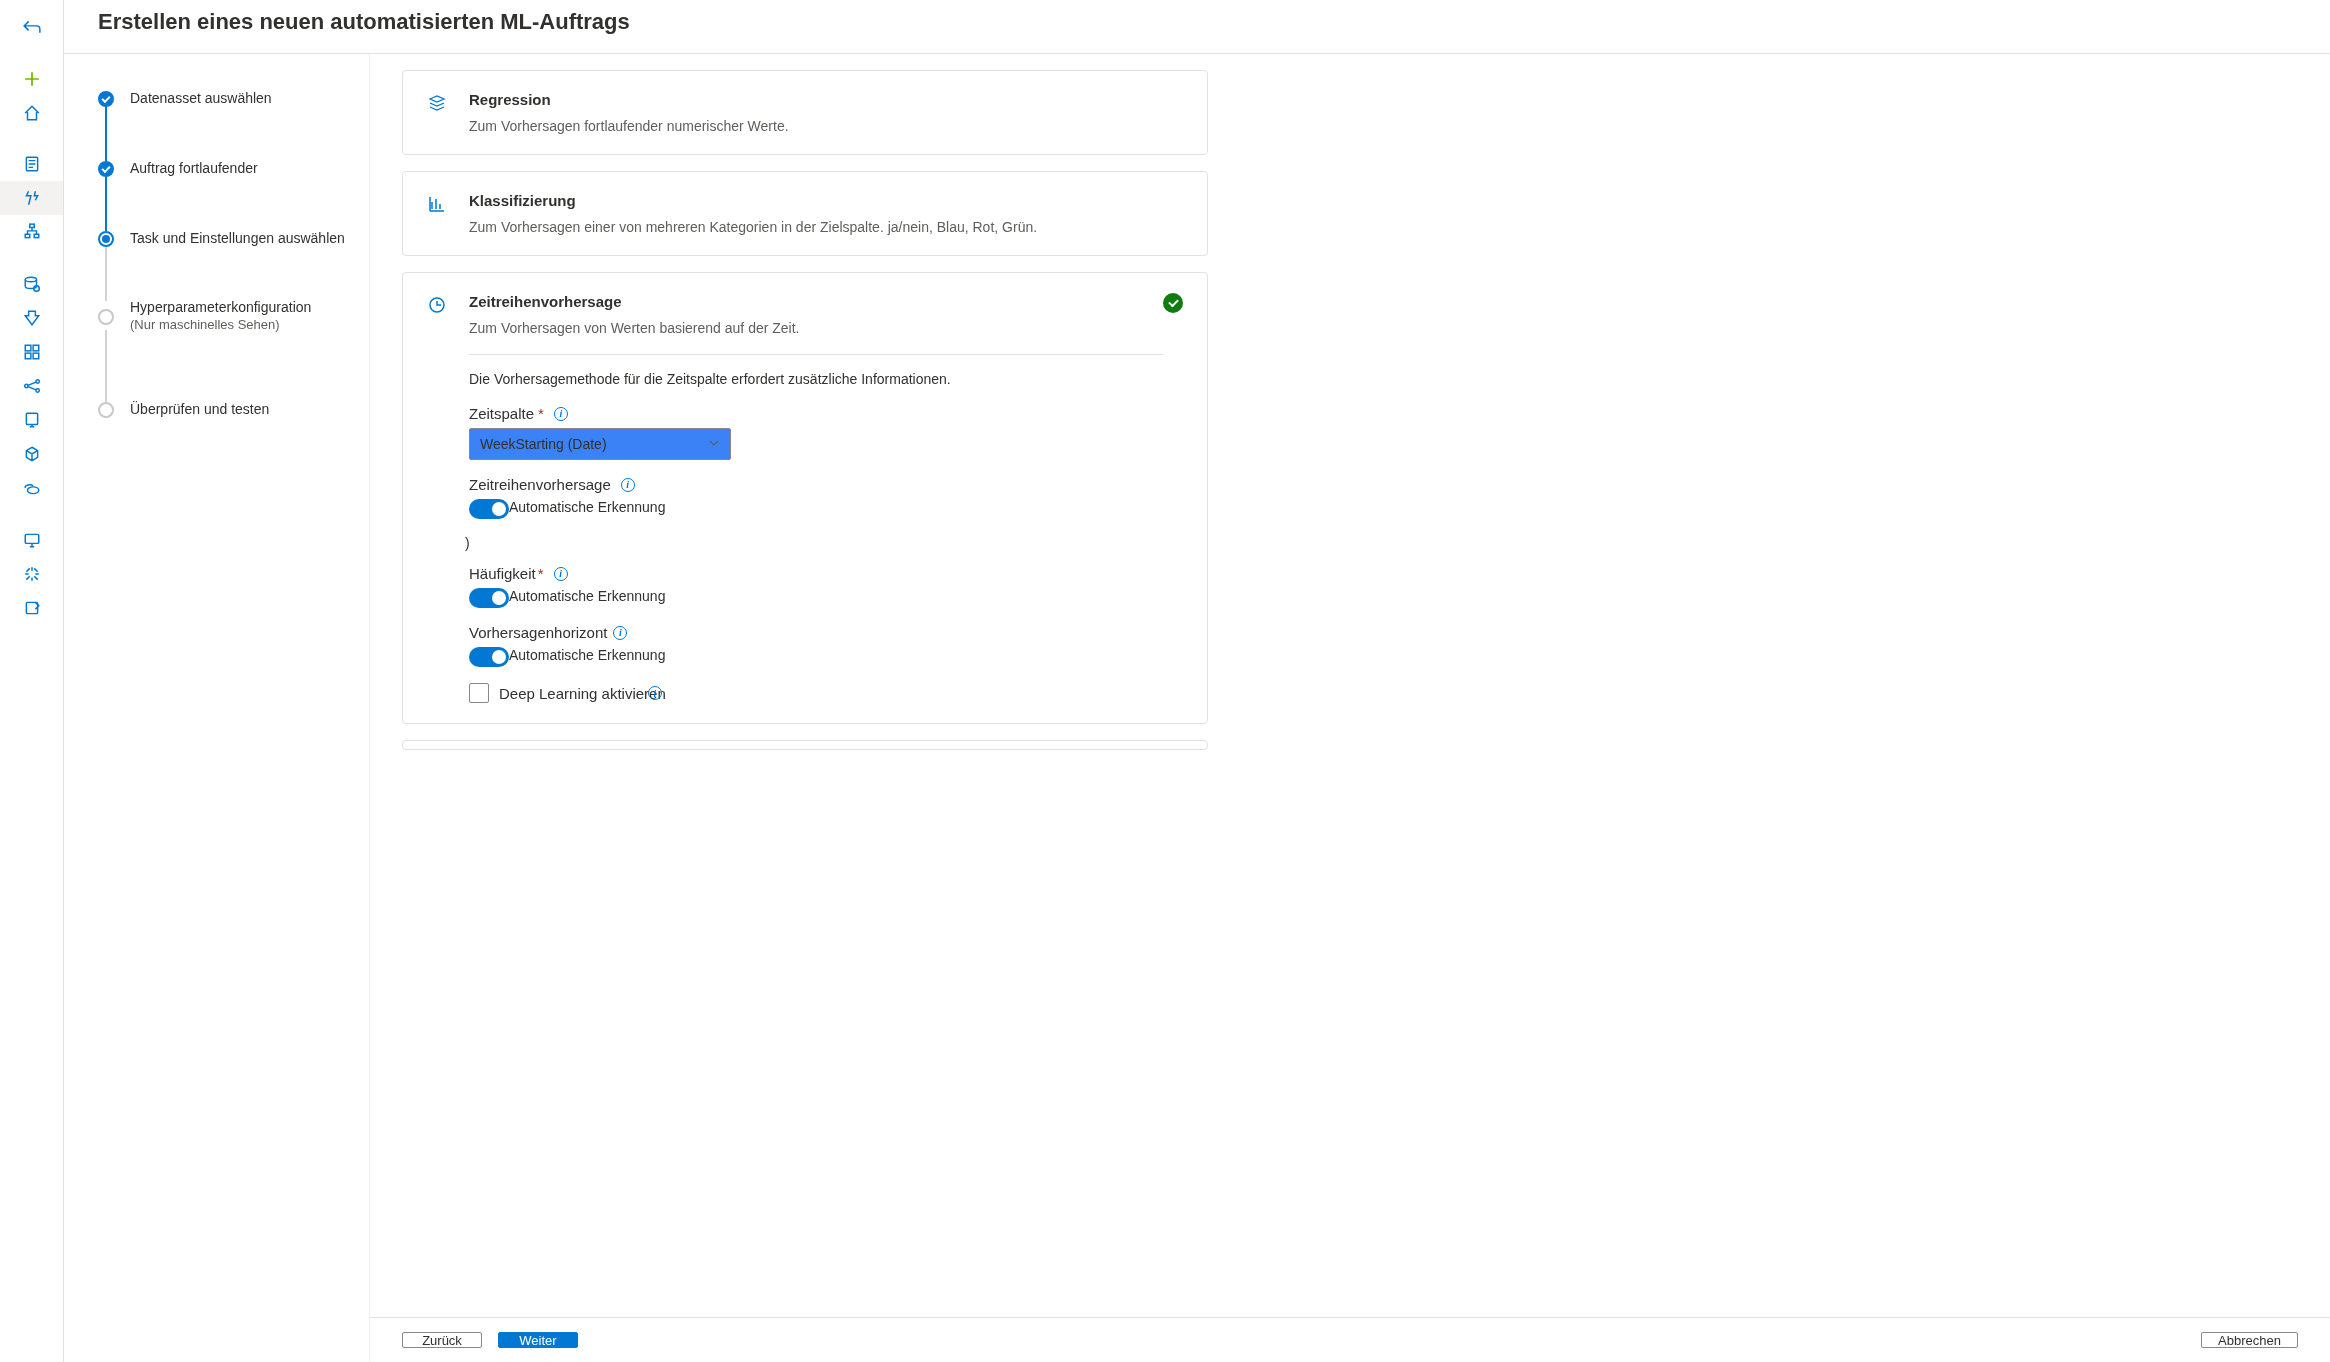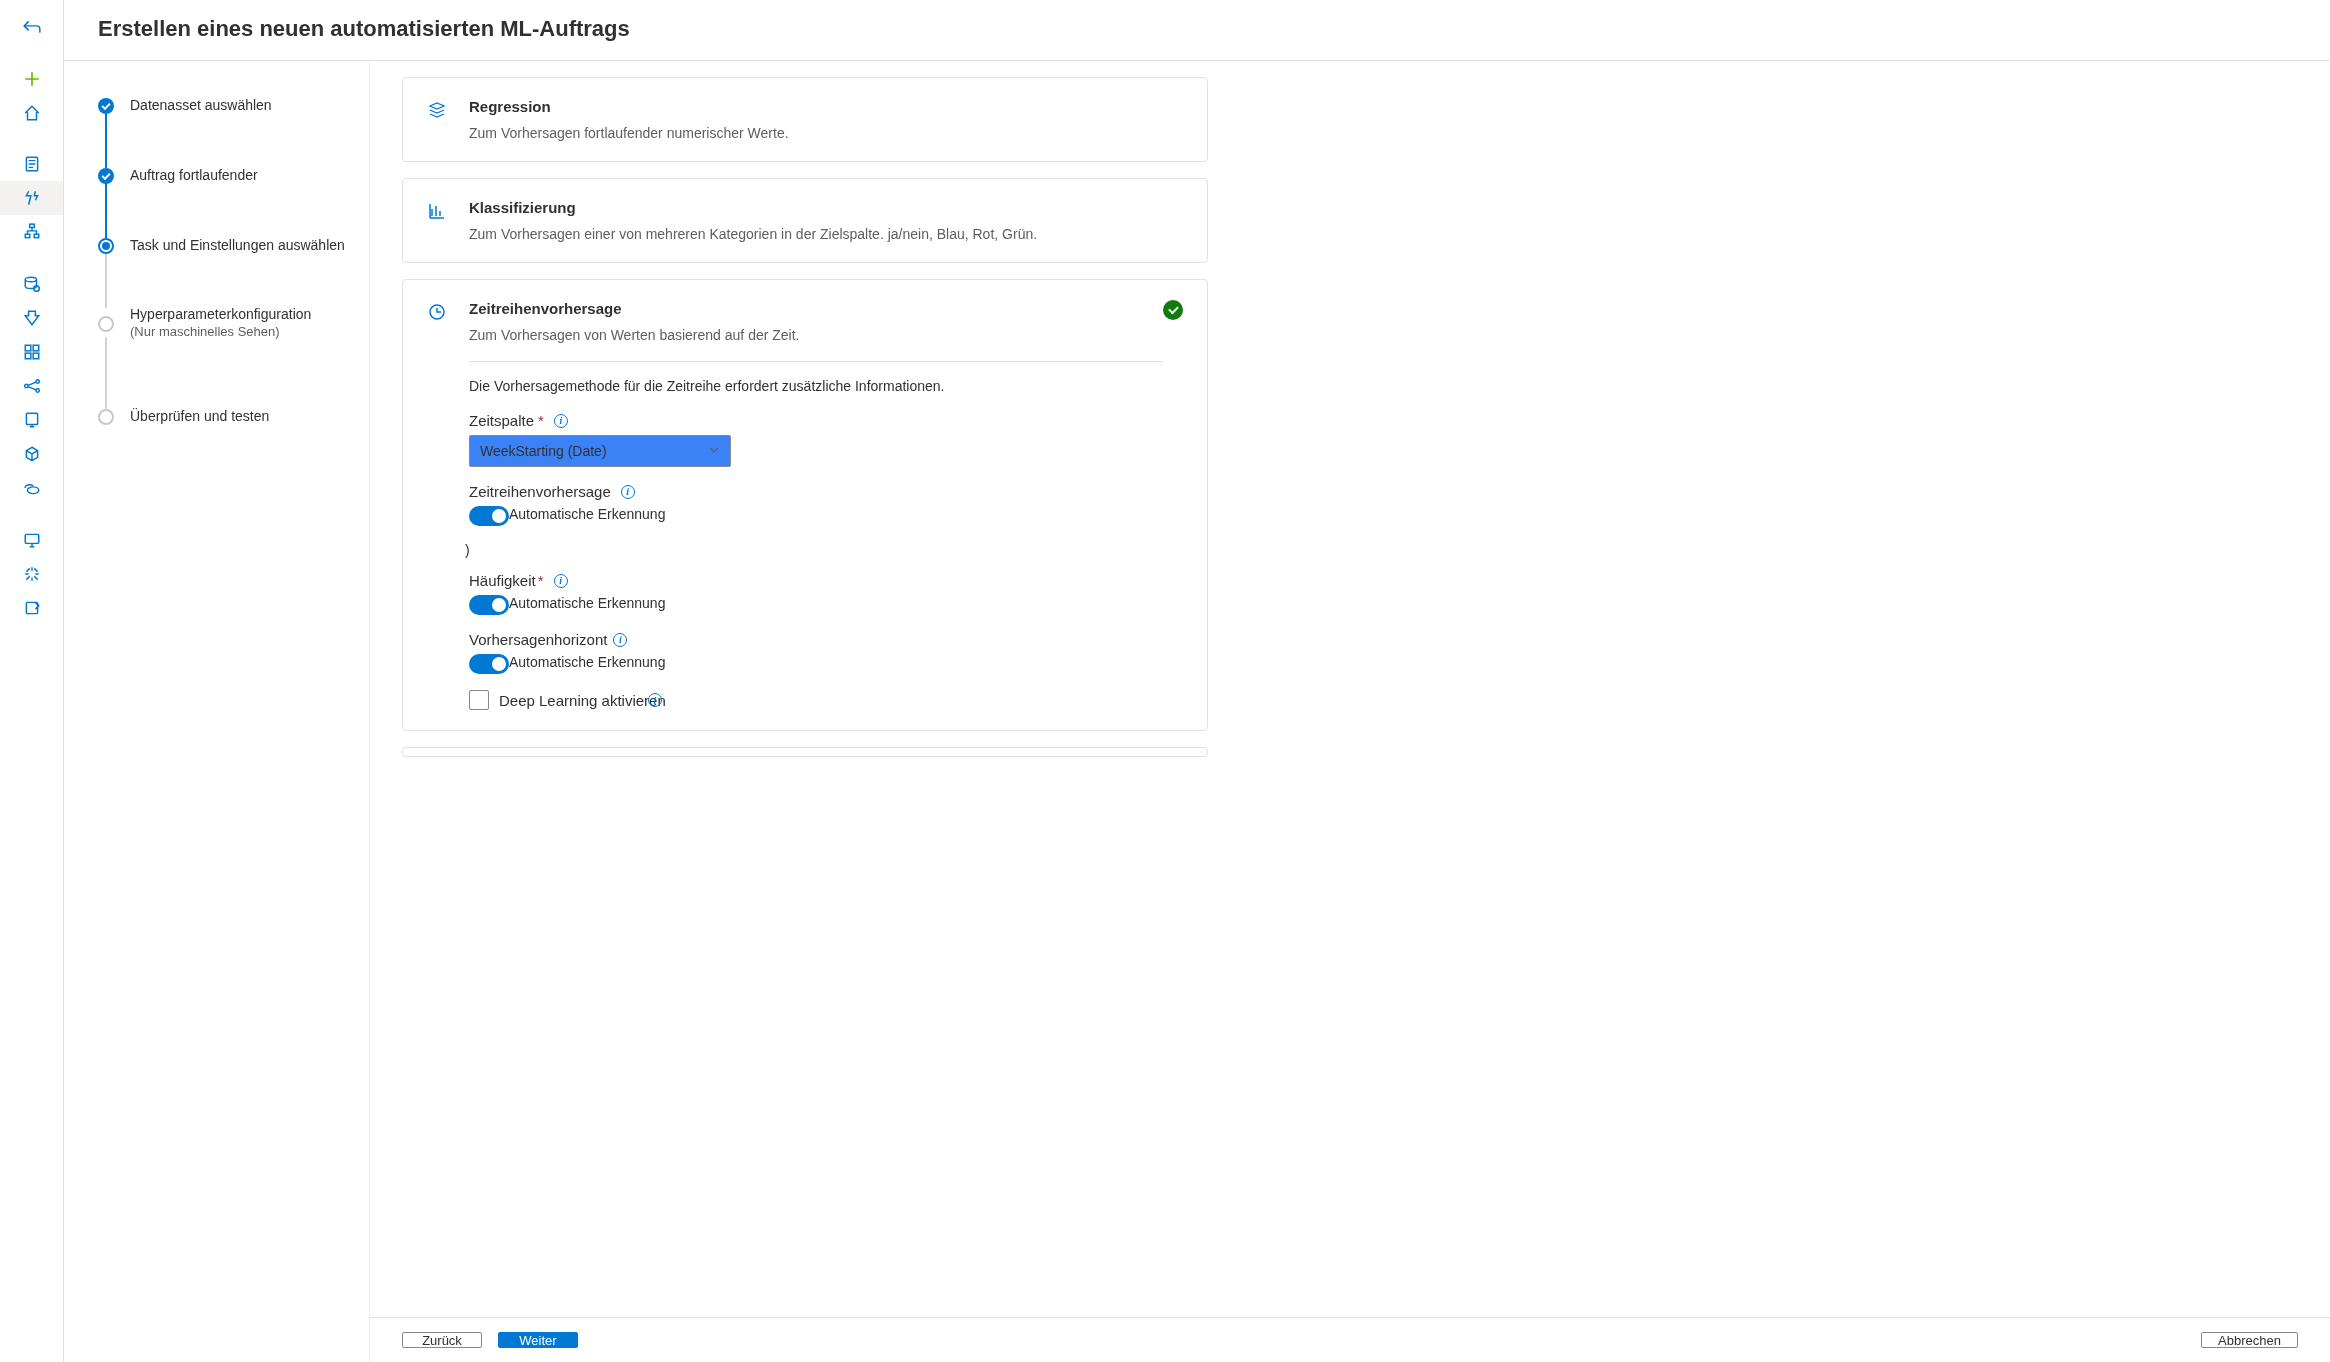--- a/index.html
+++ b/index.html
@@ -62,21 +62,21 @@
 
     
     .main-area {
       flex: 1;
       display: flex;
       flex-direction: column;
       min-width: 0;
     }
 
     .page-header {
-      padding: 16px 0 18px 34px;
+      padding: 9px 0 18px 34px;
       border-bottom: 1px solid #e1e1e1;
     }
 
     .page-title {
       font-size: 22px;
       font-weight: 600;
       color: #323130;
     }
 
     .content-body {
@@ -596,21 +596,21 @@
               <svg viewBox="0 0 20 20" fill="none" stroke="currentColor" stroke-width="1.5">
                   <circle cx="10" cy="10" r="7"></circle>
                   <path d="M10 6 V10 H14"></path>
                 </svg>
             </div>
             <div class="task-content">
               <div class="task-title">Zeitreihenvorhersage</div>
               <div class="task-desc">Zum Vorhersagen von Werten basierend auf der Zeit.</div>
 
               <div class="task-extra">
-                <div class="extra-info">Die Vorhersagemethode für die Zeitreihe erfordert zusätzliche Informationen.</div>
+                <div class="extra-info">Die Vorhersagemethode für die Zeitspalte erfordert zusätzliche Informationen.</div>
 
                 <div class="form-group">
                   <div class="form-label">
                     <span>Zeitspalte</span>
                     <span class="required-star">*</span>
                     <span class="info-icon">i</span>
                   </div>
                   <div class="select-input">
                     <span>WeekStarting (Date)</span>
                     <span class="select-chevron">

